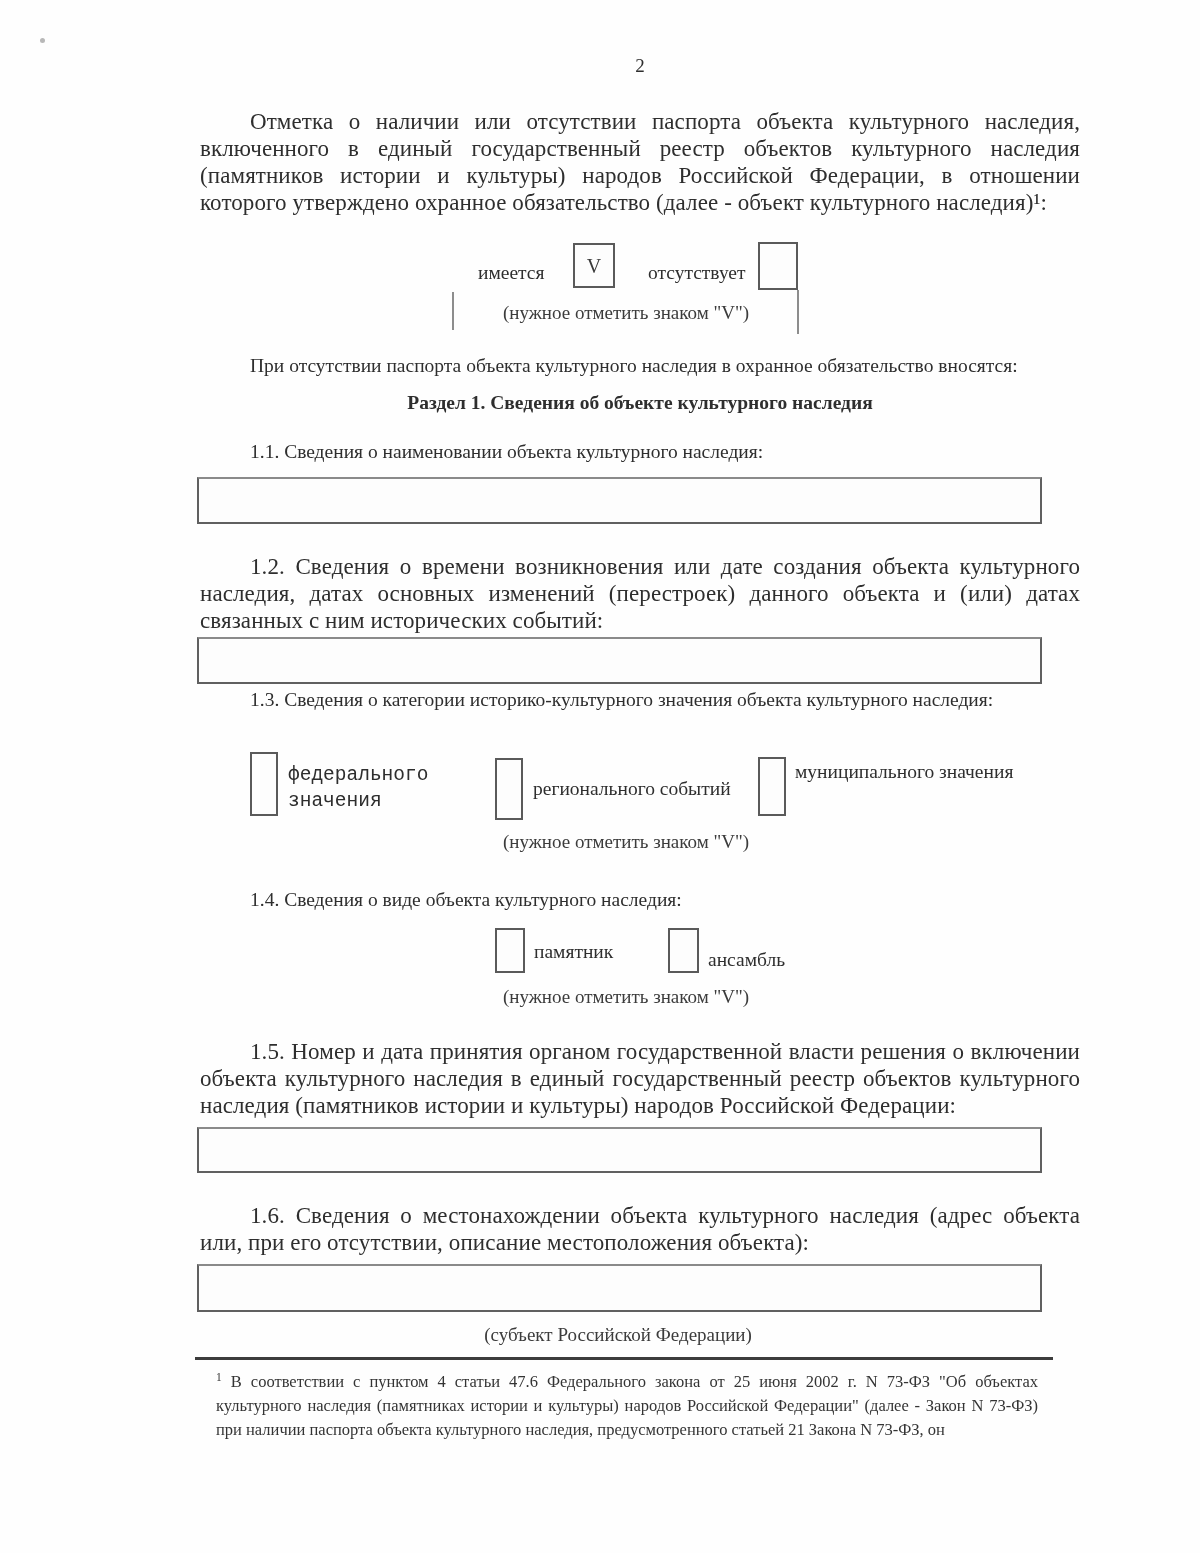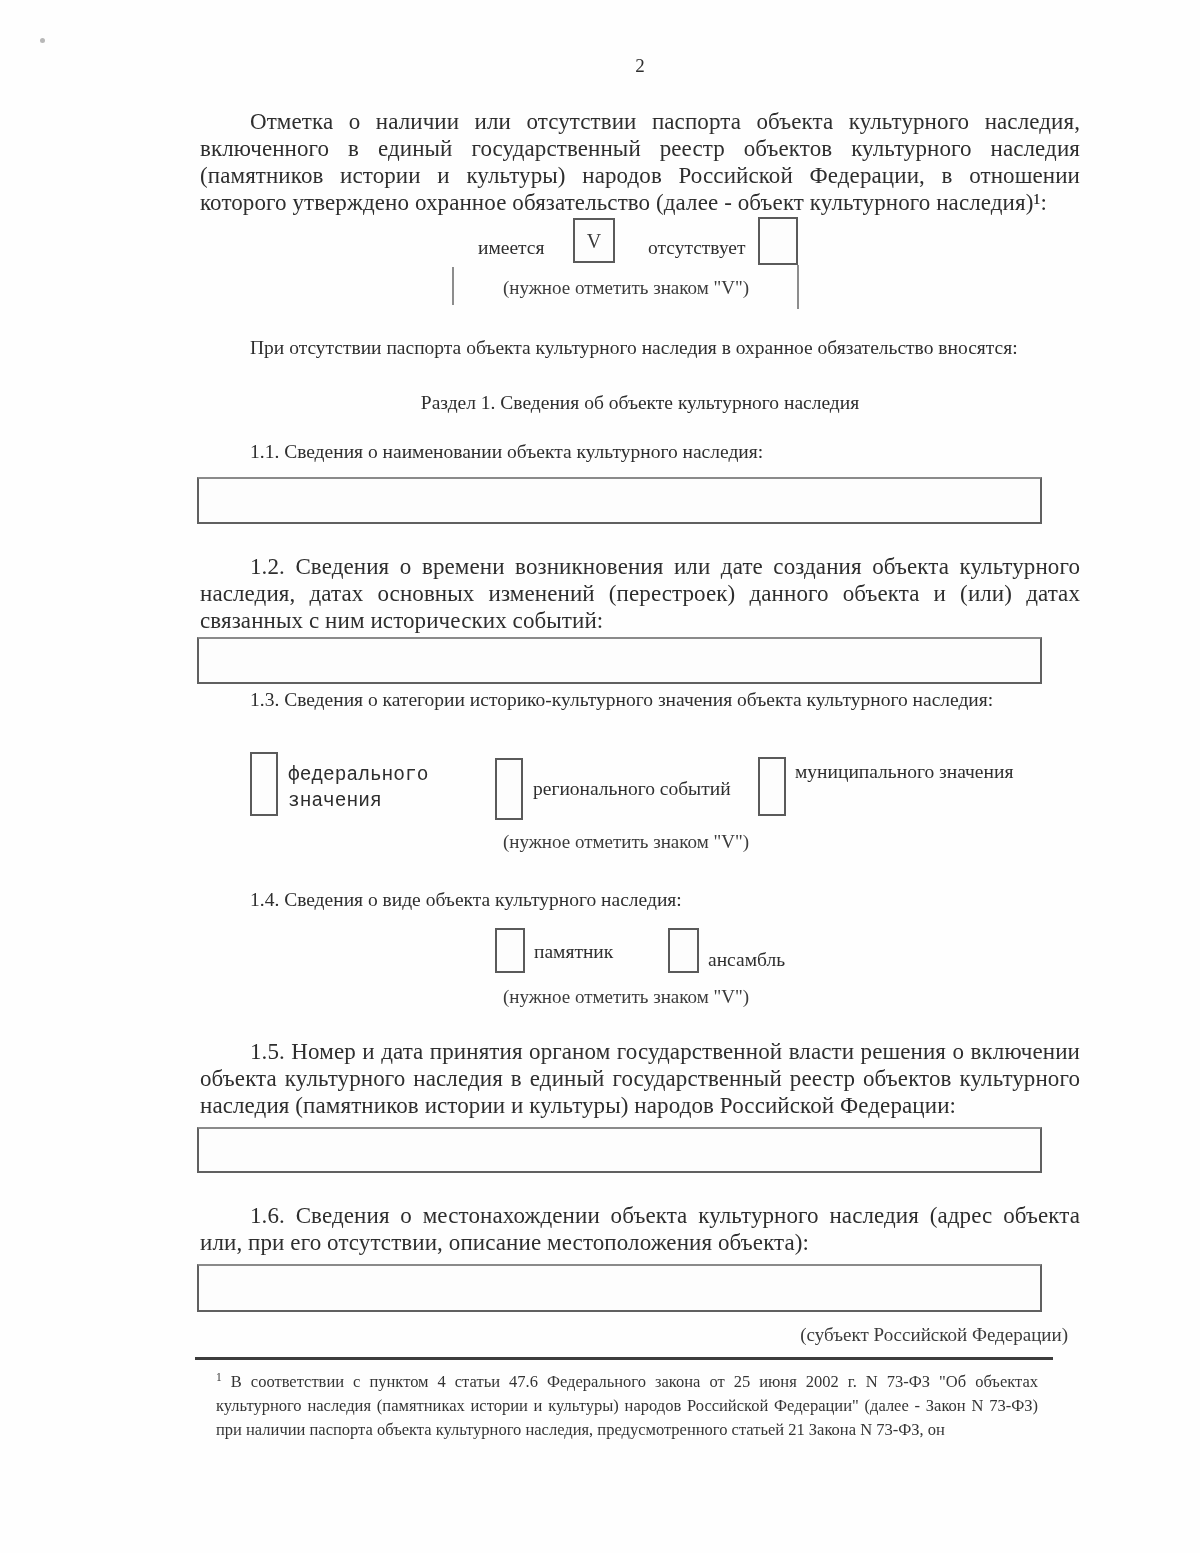--- a/index.html
+++ b/index.html
@@ -15,21 +15,21 @@
   .abs{position:absolute;}
   .col{left:200px;width:880px;}
   .para{
     font-size:23px;line-height:27px;
     text-align:justify;text-indent:50px;
     letter-spacing:0.1px;
   }
   .line{font-size:19.5px;line-height:27px;text-indent:50px;}
   .center{text-align:center;}
   .page-num{top:55px;font-size:19px;}
-  .section-title{top:392px;font-weight:normal;font-size:19.5px;}
+  .section-title{top:392px;font-weight:bold;font-size:19.5px;}
   .fillbox{
     left:197px;width:845px;
     border:2px solid #606060;
     border-top-color:#8a8a8a;
     background:#fdfdfd;
     box-sizing:border-box;
   }
   .cb{
     border:2px solid #5a5a5a;
     background:#fdfdfd;
@@ -54,31 +54,31 @@
 <body>
 
 <div class="page">
 
   <div class="abs speck"></div>
 
   <div class="abs col center page-num">2</div>
 
   <div class="abs col para" style="top:108px;">Отметка о наличии или отсутствии паспорта объекта культурного наследия, включенного в единый государственный реестр объектов культурного наследия (памятников истории и культуры) народов Российской Федерации, в отношении которого утверждено охранное обязательство (далее - объект культурного наследия)¹:</div>
 
-  <div class="abs col" style="top:217px;height:100px;text-decoration:underline;">
+  <div class="abs col" style="top:242px;height:100px;text-decoration:underline;">
     <span class="abs markrow-label" style="left:278px;top:20px;">имеется</span>
     <div class="abs cb" style="left:373px;top:1px;width:42px;height:45px;line-height:43px;">V</div>
     <span class="abs markrow-label" style="left:448px;top:20px;">отсутствует</span>
     <div class="abs cb" style="left:558px;top:0px;width:40px;height:48px;line-height:46px;"></div>
     <div class="abs tick" style="left:252px;top:50px;height:38px;"></div>
     <div class="abs tick" style="left:597px;top:48px;height:44px;"></div>
     <div class="abs center hint" style="left:0;top:60px;width:852px;">(нужное отметить знаком "V")</div>
   </div>
 
-  <div class="abs col line" style="top:334px;">При отсутствии паспорта объекта культурного наследия в охранное обязательство вносятся:</div>
+  <div class="abs col line" style="top:352px;">При отсутствии паспорта объекта культурного наследия в охранное обязательство вносятся:</div>
 
   <div class="abs col center section-title">Раздел 1. Сведения об объекте культурного наследия</div>
 
   <div class="abs col line" style="top:438px;">1.1. Сведения о наименовании объекта культурного наследия:</div>
   <div class="abs fillbox" style="top:477px;height:47px;"></div>
 
   <div class="abs col para" style="top:553px;">1.2. Сведения о времени возникновения или дате создания объекта культурного наследия, датах основных изменений (перестроек) данного объекта и (или) датах связанных с ним исторических событий:</div>
   <div class="abs fillbox" style="top:637px;height:47px;"></div>
 
   <div class="abs col line" style="top:686px;">1.3. Сведения о категории историко-культурного значения объекта культурного наследия:</div>
@@ -99,21 +99,21 @@
     <div class="abs cb" style="left:468px;top:0px;width:31px;height:45px;"></div>
     <span class="abs opt-label" style="left:508px;top:19px;">ансамбль</span>
   </div>
   <div class="abs center hint" style="left:200px;top:986px;width:852px;">(нужное отметить знаком "V")</div>
 
   <div class="abs col para" style="top:1038px;">1.5. Номер и дата принятия органом государственной власти решения о включении объекта культурного наследия в единый государственный реестр объектов культурного наследия (памятников истории и культуры) народов Российской Федерации:</div>
   <div class="abs fillbox" style="top:1127px;height:46px;"></div>
 
   <div class="abs col para" style="top:1202px;">1.6. Сведения о местонахождении объекта культурного наследия (адрес объекта или, при его отсутствии, описание местоположения объекта):</div>
   <div class="abs fillbox" style="top:1264px;height:48px;"></div>
-  <div class="abs center hint" style="left:216px;top:1324px;width:852px;text-align:right;">(субъект Российской Федерации)</div>
+  <div class="abs center hint" style="left:192px;top:1324px;width:852px;">(субъект Российской Федерации)</div>
 
   <div class="abs footnote-sep"></div>
   <div class="abs footnote-text">
     <sup>1</sup>
     <span>В соответствии с пунктом 4 статьи 47.6 Федерального закона от 25 июня 2002 г. N 73-ФЗ "Об объектах культурного наследия (памятниках истории и культуры) народов Российской Федерации" (далее - Закон N 73-ФЗ) при наличии паспорта объекта культурного наследия, предусмотренного статьей 21 Закона N 73-ФЗ, он</span>
   </div>
 
 </div>
 
 </body></html>

